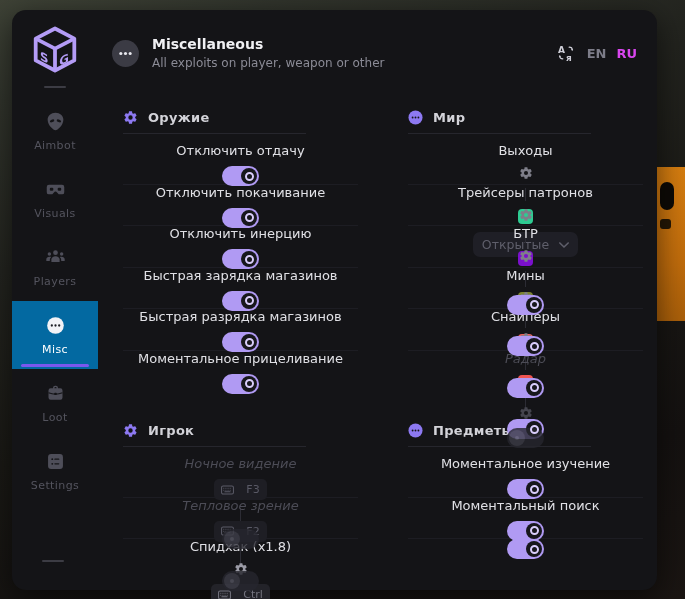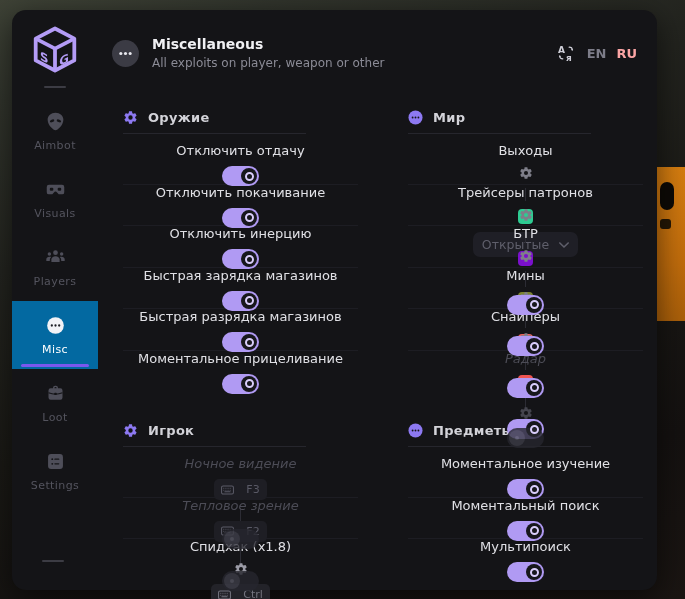--- a/index.html
+++ b/index.html
@@ -35,21 +35,21 @@
   
   .header{position:absolute;left:86px;top:0;right:0;height:86px;display:flex;align-items:center;
        padding:0 20px 0 14px;box-sizing:border-box;}
   .avatar{flex:0 0 auto;display:flex;}
   .h-text{margin-left:13px;}
   .h-title{font-size:14px;font-weight:600;color:#f0f0f3;}
   .h-sub{font-size:12px;color:#8b8b96;margin-top:4px;}
   .lang{margin-left:auto;display:flex;align-items:center;gap:10px;}
   .translate-icon{display:flex;margin-right:2px;}
   .lang-item{font-size:13px;font-weight:600;color:#7d7d89;cursor:pointer;}
-  .lang-item.active{color:#fca5a5;}
+  .lang-item.active{color:#d946ef;}
 
   
   .col{position:absolute;top:92px;width:235px;}
   .col-left{left:111px;}
   .col-right{left:396px;}
   .section + .section{margin-top:30px;}
   .section-header{display:flex;align-items:center;gap:10px;height:18px;margin-top:6px;}
   .sec-icon{width:15px;height:15px;color:#8d79f2;display:flex;}
   .sec-icon svg{width:100%;height:100%;}
   .section-title{font-size:13px;font-weight:600;color:#d3d3d9;letter-spacing:.3px;}
@@ -426,20 +426,19 @@
       <div class="rows">
         <div class="row">
           <span class="lbl">Моментальное изучение</span>
           <span class="toggle on"></span>
         </div>
         <div class="row">
           <span class="lbl">Моментальный поиск</span>
           <span class="toggle on"></span>
         </div>
         <div class="row">
-          <span class="lbl">Мультипоиск</span>
           <span class="toggle on"></span>
         </div>
       </div>
     </div>
   </div>
 
 </div>
 
 </body></html>

